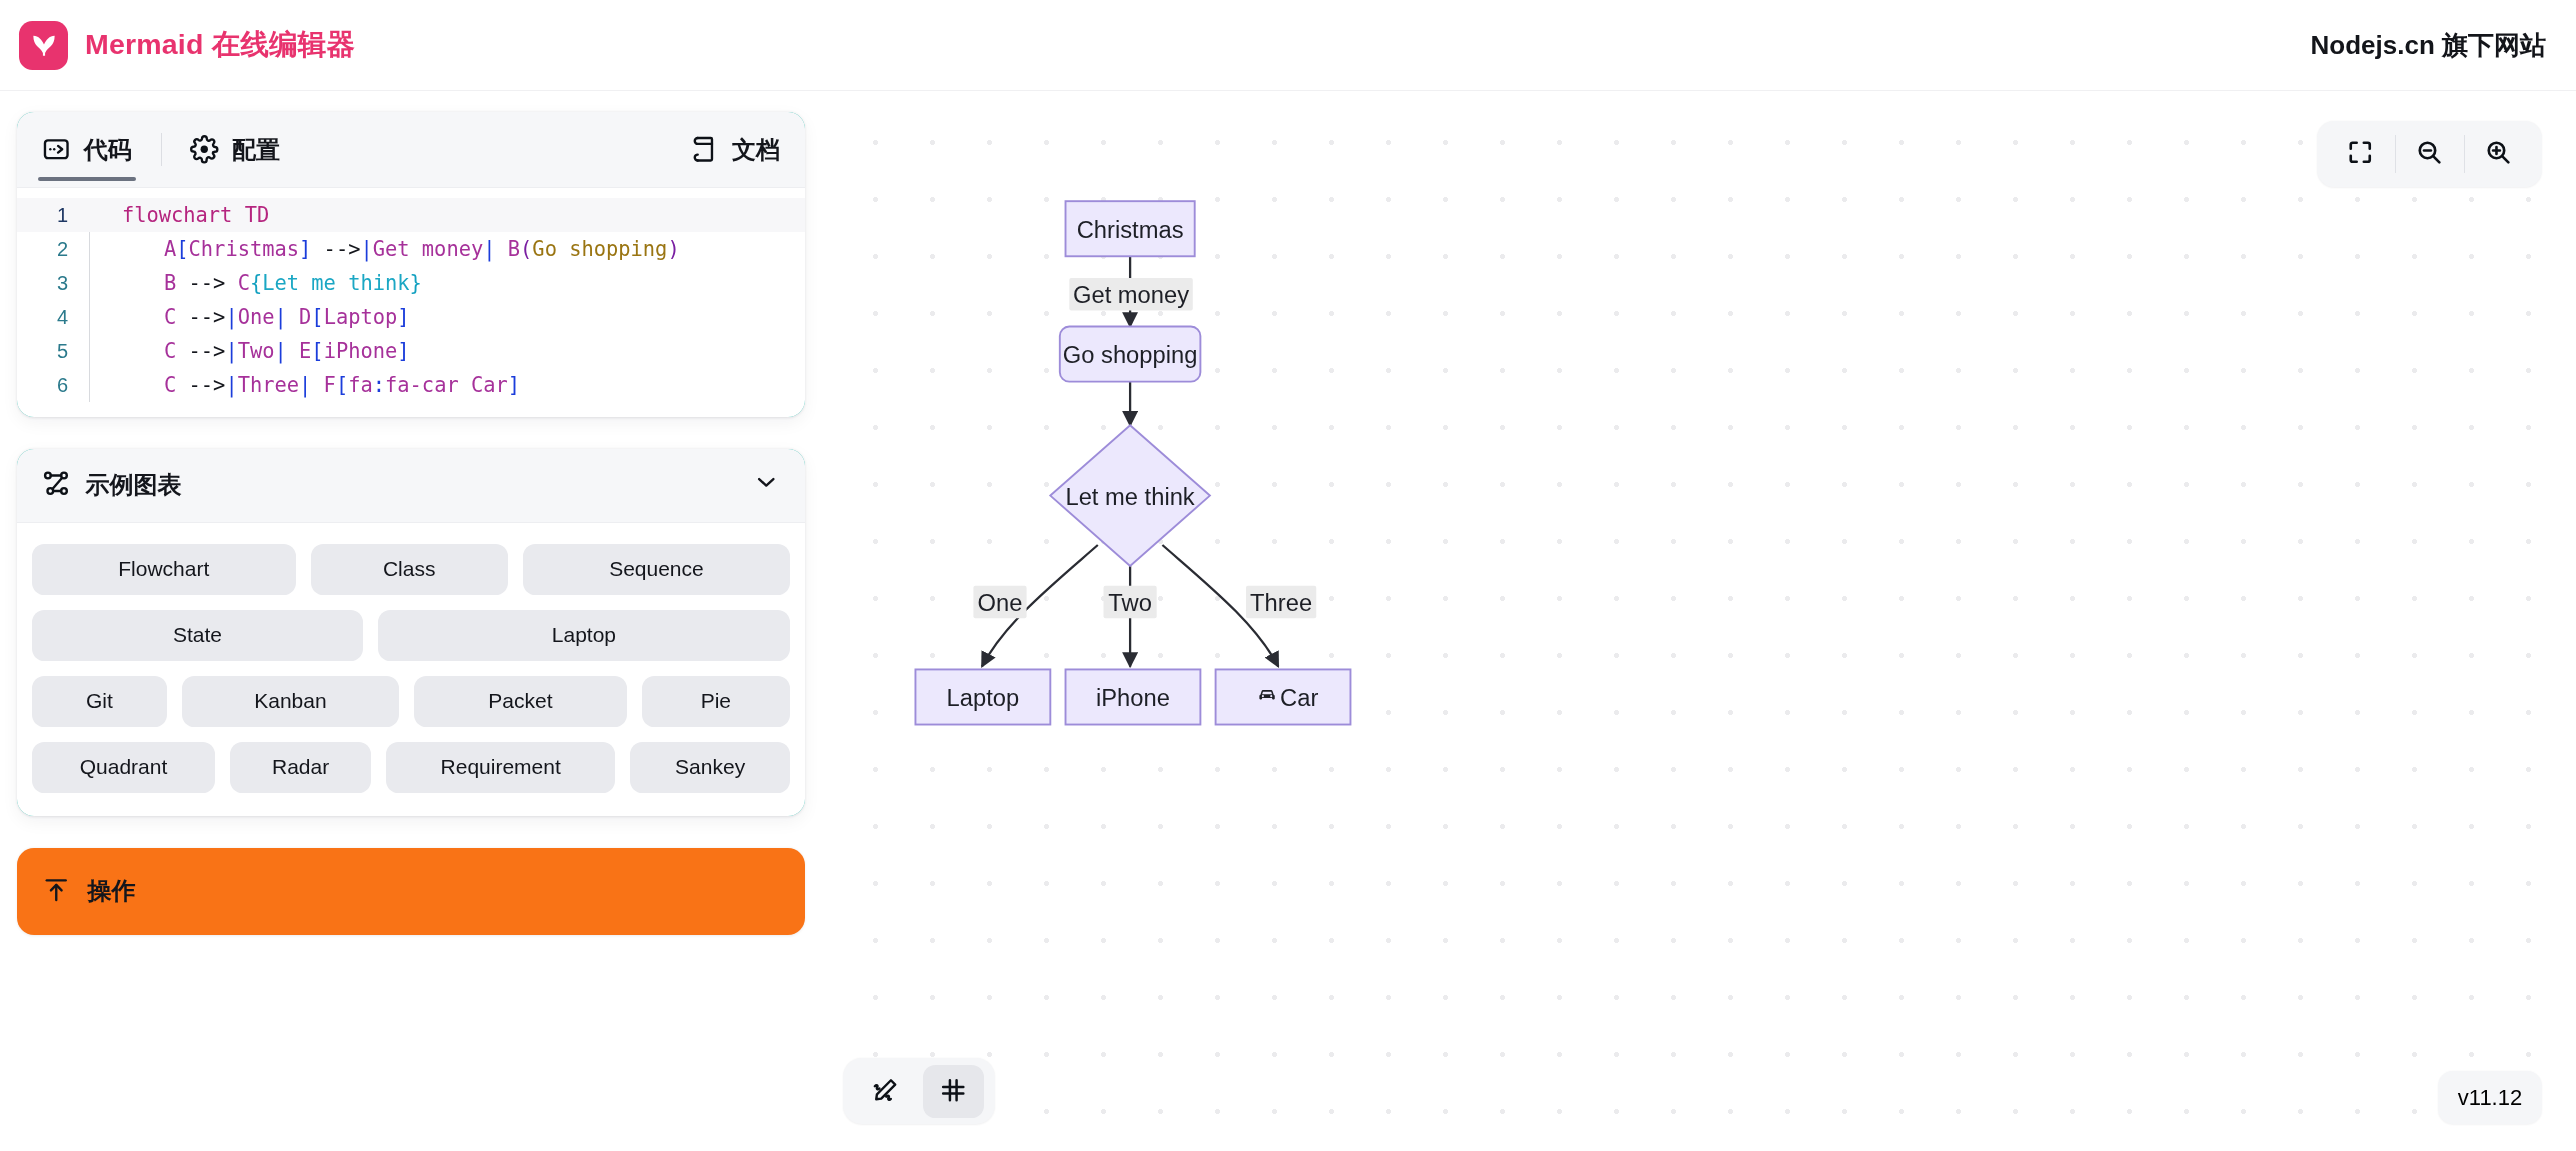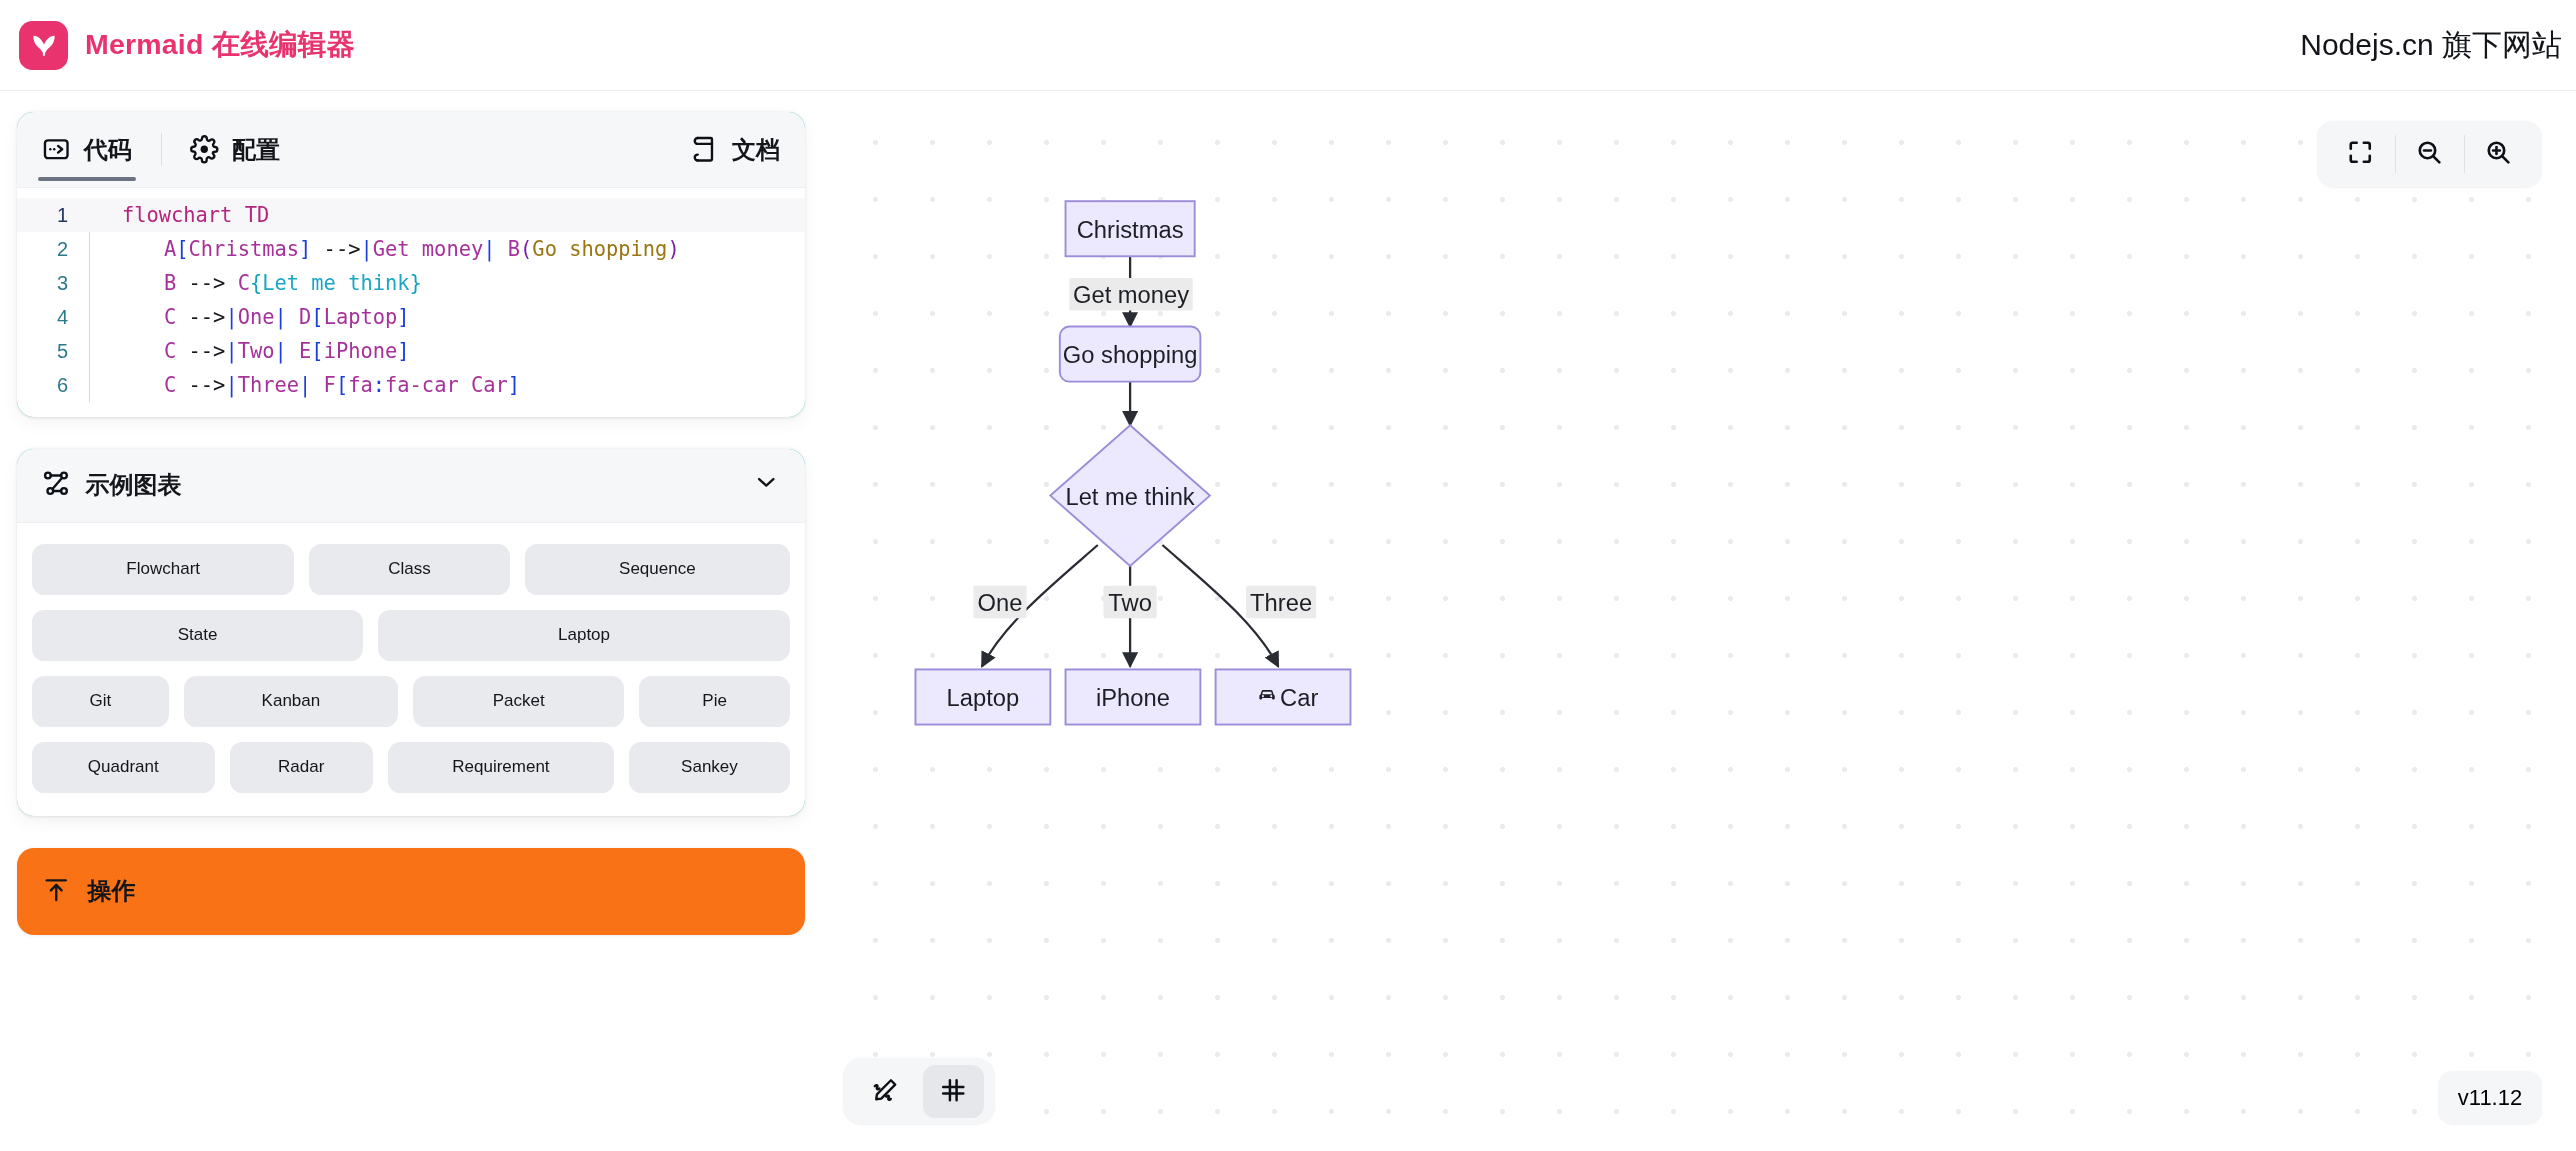--- a/index.html
+++ b/index.html
@@ -27,22 +27,22 @@
   }
   .logo-box svg { display: block; }
   .brand-title {
     margin-left: 17px;
     font-size: 28.5px; font-weight: 700;
     color: #E8336E;
     letter-spacing: 0.2px;
     white-space: nowrap;
   }
   .header-right {
-    margin-left: auto; margin-right: 14px;
-    font-size: 30px; font-weight: 400; color: #13151a;
+    margin-left: auto; margin-right: 30px;
+    font-size: 26px; font-weight: 700; color: #13151a;
     white-space: nowrap;
   }
 
   
   .left-col {
     position: absolute; top: 112px; left: 17px;
     width: 788px; height: 1026px;
   }
 
   .card {
@@ -125,21 +125,21 @@
   }
   .chev { margin-left: auto; display: block; }
   .samples-body { padding: 21px 15px 23px 15px; background: #fff; }
   .srow { display: flex; gap: 15px; margin-bottom: 15px; }
   .srow:last-child { margin-bottom: 0; }
   .chip {
     background: #e9eaee;
     border-radius: 12.3px;
     height: 51px;
     display: flex; align-items: center; justify-content: center;
-    font-size: 17px; color: #14161c; font-weight: 500;
+    font-size: 21px; color: #14161c; font-weight: 500;
     cursor: pointer; white-space: nowrap;
     flex: 1 1 auto; padding: 0 17px;
   }
 
   
   .actions-card {
     margin-top: 32px; width: 788px; height: 87px;
     background: #f97316;
     border-radius: 17px;
     display: flex; align-items: center;

